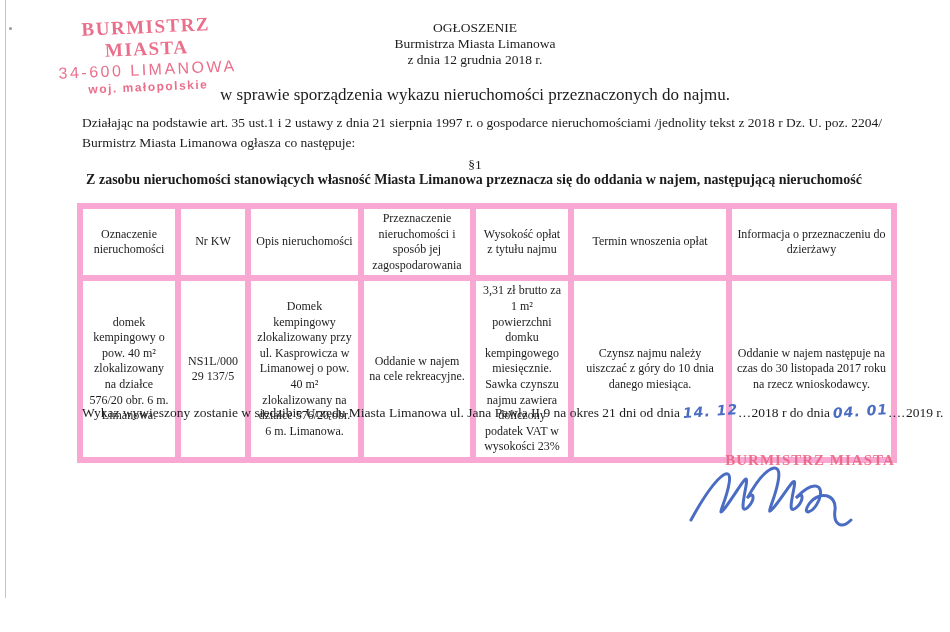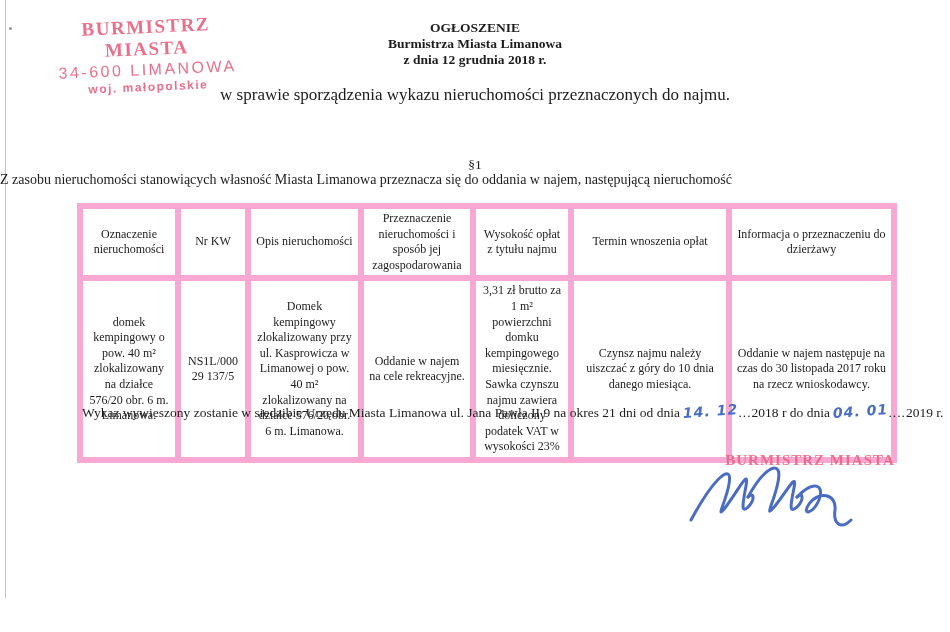--- a/index.html
+++ b/index.html
@@ -17,28 +17,28 @@
   .stamp-top {
     position:absolute; left:42px; top:16px; width:210px; text-align:center;
     transform:rotate(-2.5deg); opacity:0.9;
   }
   .stamp-top .l1 { font-family:"Liberation Serif", serif; font-weight:bold; font-size:19px; letter-spacing:1.5px; }
   .stamp-top .l2 { font-family:"Liberation Sans", sans-serif; font-size:16px; letter-spacing:2.5px; margin-top:1px; }
   .stamp-top .l3 { font-family:"Liberation Sans", sans-serif; font-weight:bold; font-size:12px; letter-spacing:1.5px; margin-top:1px; }
 
   
   .doc-header { position:absolute; top:20px; left:200px; width:550px; text-align:center; line-height:1.18; }
-  .doc-header .t1, .doc-header .t2, .doc-header .t3 { font-weight:bold; font-size:13.5px; }
+  .doc-header .t1, .doc-header .t2, .doc-header .t3 { font-weight:normal; font-size:13.5px; }
   .doc-header .t4 { font-size:17px; margin-top:17px; }
 
   
   .intro { position:absolute; top:113px; left:82px; right:60px; font-size:13.5px; line-height:1.5; }
 
   .section-mark { position:absolute; top:157px; left:0; width:950px; text-align:center; font-size:13.5px; }
-  .section-heading { position:absolute; top:172px; left:0; width:948px; text-align:left; font-weight:normal; font-size:14px; }
+  .section-heading { position:absolute; top:172px; left:0; width:948px; text-align:center; font-weight:bold; font-size:14px; }
 
   
   table.wykaz {
     position:absolute; left:77px; top:203px; width:814px;
     border-collapse:collapse; table-layout:fixed; font-size:12px; text-align:center;
   }
   table.wykaz th, table.wykaz td {
     border:6px solid #f9a8d4; font-weight:normal; vertical-align:middle;
     padding:2px 5px; line-height:1.3; word-wrap:break-word;
   }
@@ -82,20 +82,24 @@
     <div class="l3">woj. małopolskie</div>
   </div>
 
   <div class="doc-header">
     <div class="t1">OGŁOSZENIE</div>
     <div class="t2">Burmistrza Miasta Limanowa</div>
     <div class="t3">z dnia 12 grudnia 2018 r.</div>
     <div class="t4">w sprawie sporządzenia wykazu nieruchomości przeznaczonych do najmu.</div>
   </div>
 
+  <div class="intro">
+    <div>Działając na podstawie art. 35 ust.1 i 2 ustawy z dnia 21 sierpnia 1997 r. o gospodarce nieruchomościami /jednolity tekst z 2018 r Dz. U. poz. 2204/</div>
+    <div>Burmistrz Miasta Limanowa ogłasza co następuje:</div>
+  </div>
 
   <div class="section-mark">§1</div>
   <div class="section-heading">Z zasobu nieruchomości stanowiących własność Miasta Limanowa przeznacza się do oddania w najem, następującą nieruchomość</div>
 
   <table class="wykaz">
     <colgroup>
       <col style="width:98px">
         <col style="width:70px">
         <col style="width:113px">
       <col style="width:112px">

